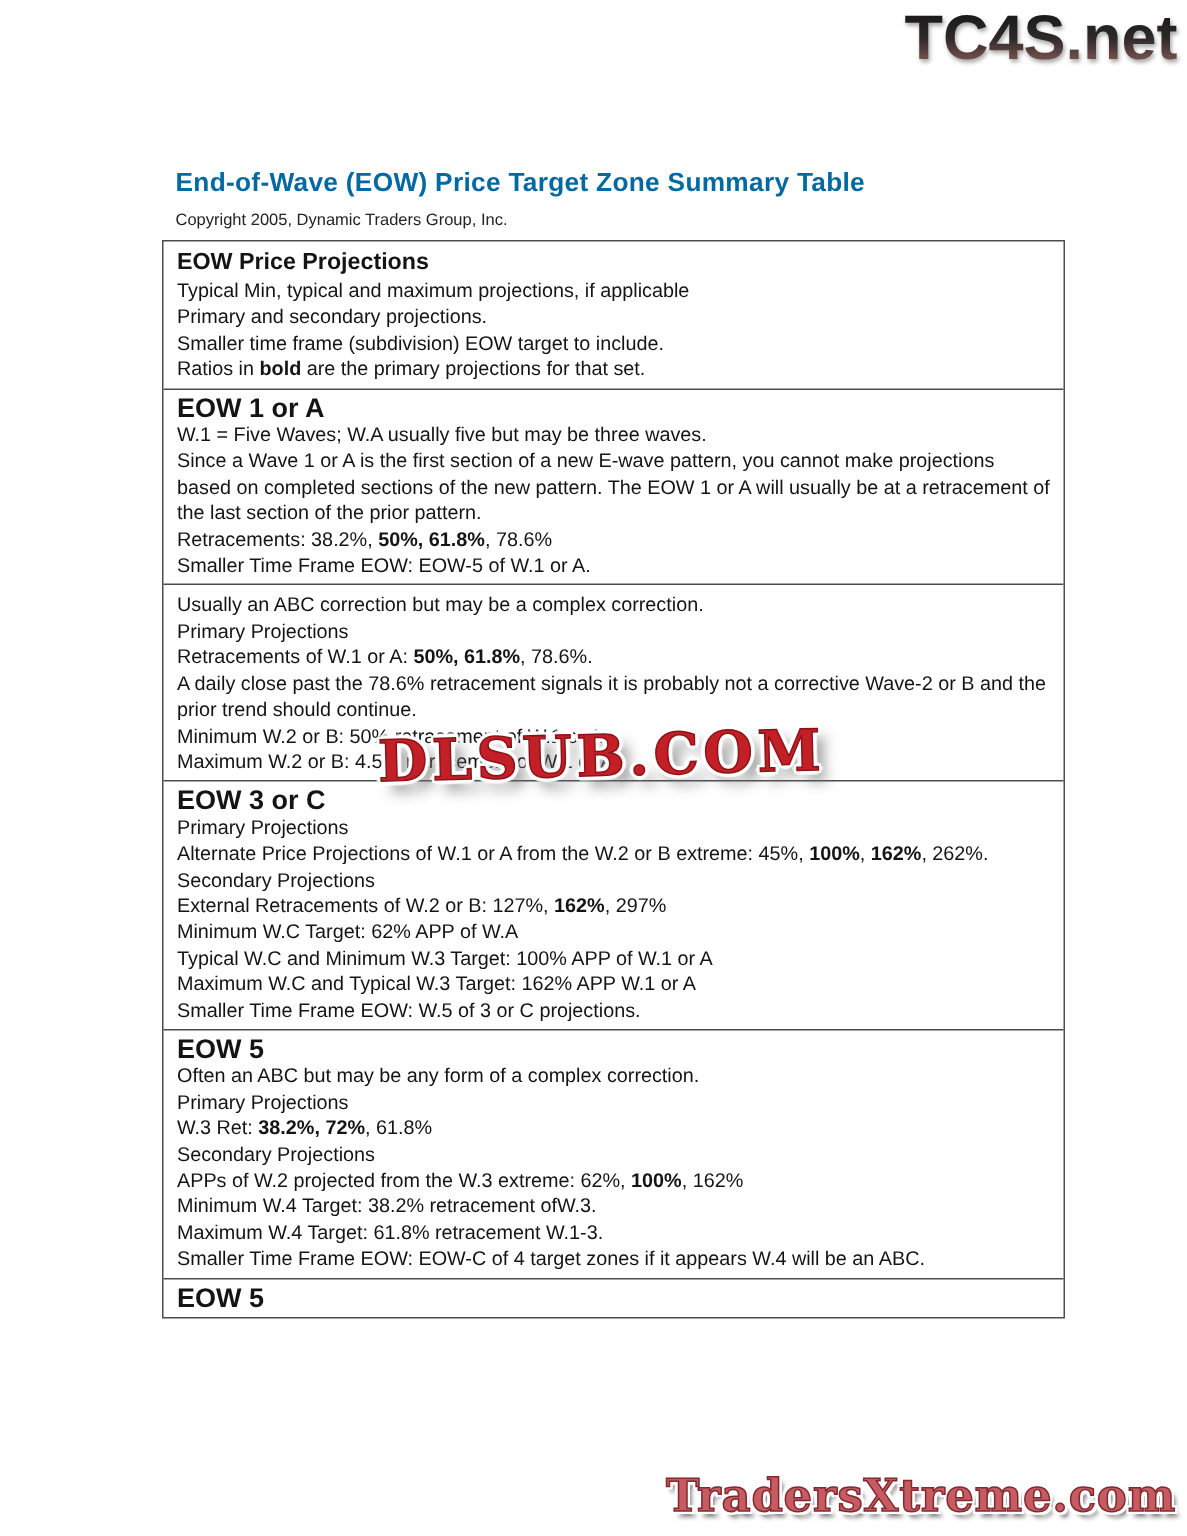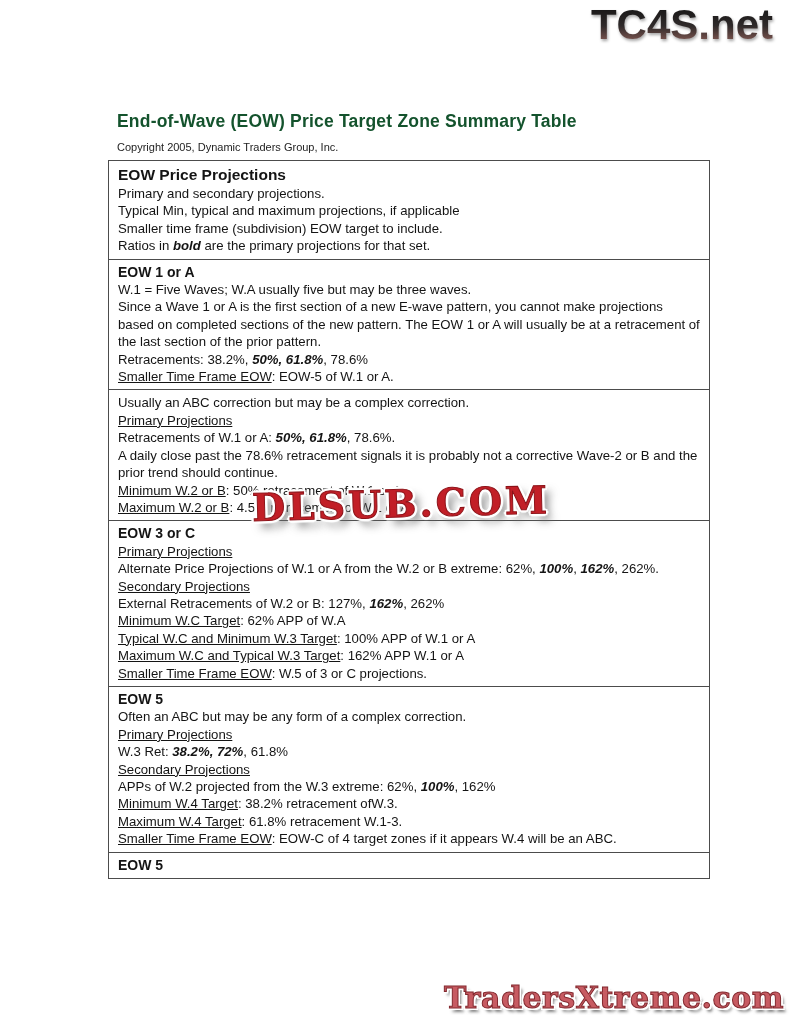--- a/index.html
+++ b/index.html
@@ -9,21 +9,21 @@
     width: 791px;
     height: 1024px;
     font-family: "Liberation Sans", sans-serif;
     overflow: hidden;
   }
 
   
   .site-logo {
     position: absolute;
     top: 1px;
-    right: 18px;
+    right: 6px;
     font-family: "Liberation Sans", sans-serif;
     font-size: 42px;
     font-weight: bold;
     letter-spacing: 0px;
     background: linear-gradient(180deg, #141414 8%, #2f2a2a 52%, #9a665e 96%);
     -webkit-background-clip: text;
     background-clip: text;
     color: transparent;
     filter: drop-shadow(1px 2px 1.5px rgba(0,0,0,0.35));
   }
@@ -59,24 +59,24 @@
   .tsec {
     padding: 4px 8px 4px 9px;
     border-top: 1px solid #4c4c4c;
   }
   .tsec:first-child { border-top: none; }
   .tline {
     font-size: 13.2px;
     line-height: 17.4px;
     color: #141414;
   }
-  .theading { font-weight: bold; font-size: 14px; }
+  .theading { font-weight: bold; font-size: 18px; }
   .theading.big { font-size: 15.5px; line-height: 20px; }
-  .b { font-weight: bold; font-style: italic; }
-  .u { text-decoration: underline; }
+  .b { font-weight: bold; }
+  .u { }
 
   
   .watermark {
     position: absolute;
     left: 252px;
     top: 481px;
     font-family: "DejaVu Serif", serif;
     font-weight: bold;
     font-size: 38px;
     letter-spacing: 3px;
@@ -109,29 +109,29 @@
       2px -2px 0 #fff, 2px 0 0 #fff, 2px 2px 0 #fff,
       3px 4px 3px rgba(95,95,95,0.8);
     white-space: nowrap;
   }
 </style>
 </head>
 <body>
 
 <div class="site-logo">TC4S.net</div>
 
-<h1 class="doc-title" style="color: #14532d;">End-of-Wave (EOW) Price Target Zone Summary Table</h1>
+<h1 class="doc-title" style="color: #0369a1;">End-of-Wave (EOW) Price Target Zone Summary Table</h1>
 
 <div class="copyright">Copyright 2005, Dynamic Traders Group, Inc.</div>
 
 <div class="eow-table">
     <section class="tsec">
       <div class="tline theading big">EOW Price Projections</div>
+      <div class="tline"><span>Typical Min, typical and maximum projections, if applicable</span></div>
       <div class="tline"><span>Primary and secondary projections.</span></div>
-      <div class="tline"><span>Typical Min, typical and maximum projections, if applicable</span></div>
       <div class="tline"><span>Smaller time frame (subdivision) EOW target to include.</span></div>
       <div class="tline"><span>Ratios in </span><span class="b">bold</span><span> are the primary projections for that set.</span></div>
     </section>
     <section class="tsec">
       <div class="tline theading">EOW 1 or A</div>
       <div class="tline"><span>W.1 = Five Waves; W.A usually five but may be three waves.</span></div>
       <div class="tline"><span>Since a Wave 1 or A is the first section of a new E-wave pattern, you cannot make projections based on completed sections of the new pattern. The EOW 1 or A will usually be at a retracement of the last section of the prior pattern.</span></div>
       <div class="tline"><span>Retracements: 38.2%, </span><span class="b">50%, 61.8%</span><span>, 78.6%</span></div>
       <div class="tline"><span class="u">Smaller Time Frame EOW</span><span>: EOW-5 of W.1 or A.</span></div>
     </section>
@@ -139,23 +139,23 @@
       <div class="tline"><span>Usually an ABC correction but may be a complex correction.</span></div>
       <div class="tline"><span class="u">Primary Projections</span></div>
       <div class="tline"><span>Retracements of W.1 or A: </span><span class="b">50%, 61.8%</span><span>, 78.6%.</span></div>
       <div class="tline"><span>A daily close past the 78.6% retracement signals it is probably not a corrective Wave-2 or B and the prior trend should continue.</span></div>
       <div class="tline"><span class="u">Minimum W.2 or B</span><span>: 50% retracement of W.1 or A</span></div>
       <div class="tline"><span class="u">Maximum W.2 or B</span><span>: 4.5% retracement of W.1 or A.</span></div>
     </section>
     <section class="tsec">
       <div class="tline theading">EOW 3 or C</div>
       <div class="tline"><span class="u">Primary Projections</span></div>
-      <div class="tline"><span>Alternate Price Projections of W.1 or A from the W.2 or B extreme: 62%, </span><span class="b">100%</span><span>, </span><span class="b">162%</span><span>, 262%.</span></div>
+      <div class="tline"><span>Alternate Price Projections of W.1 or A from the W.2 or B extreme: 45%, </span><span class="b">100%</span><span>, </span><span class="b">162%</span><span>, 262%.</span></div>
       <div class="tline"><span class="u">Secondary Projections</span></div>
-      <div class="tline"><span>External Retracements of W.2 or B: 127%, </span><span class="b">162%</span><span>, 262%</span></div>
+      <div class="tline"><span>External Retracements of W.2 or B: 127%, </span><span class="b">162%</span><span>, 297%</span></div>
       <div class="tline"><span class="u">Minimum W.C Target</span><span>: 62% APP of W.A</span></div>
       <div class="tline"><span class="u">Typical W.C and Minimum W.3 Target</span><span>: 100% APP of W.1 or A</span></div>
       <div class="tline"><span class="u">Maximum W.C and Typical W.3 Target</span><span>: 162% APP W.1 or A</span></div>
       <div class="tline"><span class="u">Smaller Time Frame EOW</span><span>: W.5 of 3 or C projections.</span></div>
     </section>
     <section class="tsec">
       <div class="tline theading">EOW 5</div>
       <div class="tline"><span>Often an ABC but may be any form of a complex correction.</span></div>
       <div class="tline"><span class="u">Primary Projections</span></div>
       <div class="tline"><span>W.3 Ret: </span><span class="b">38.2%, 72%</span><span>, 61.8%</span></div>

